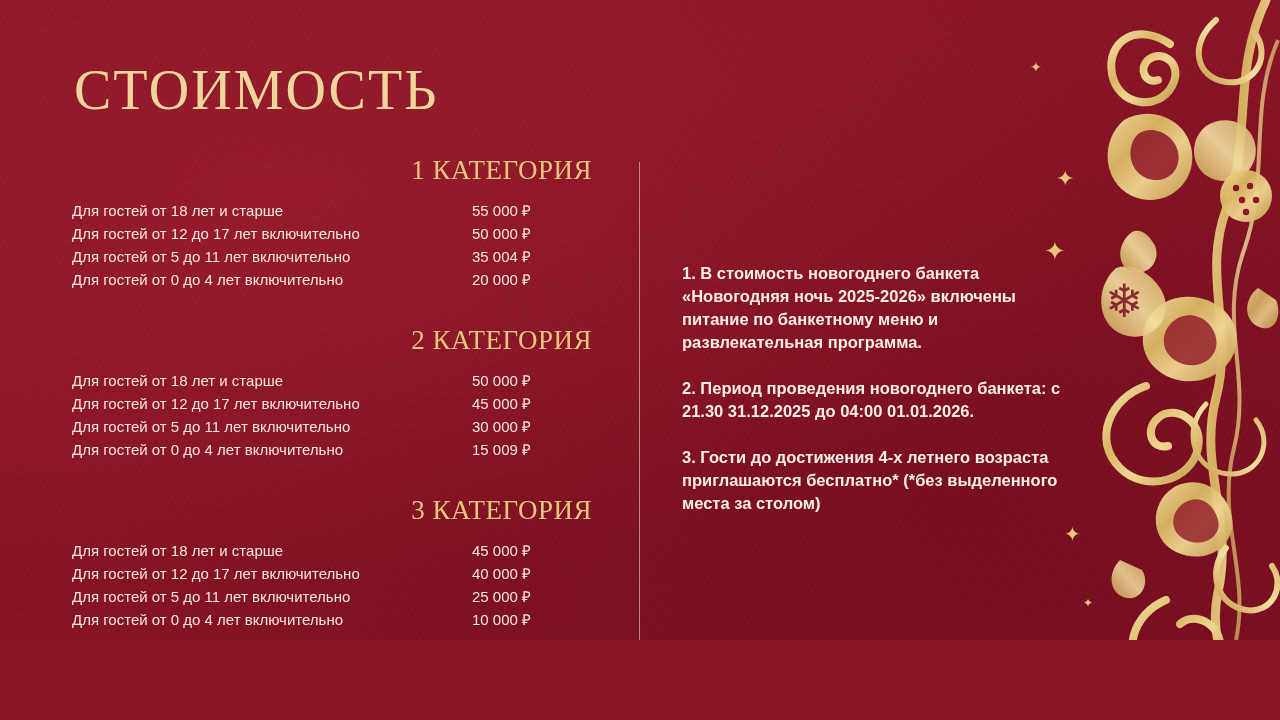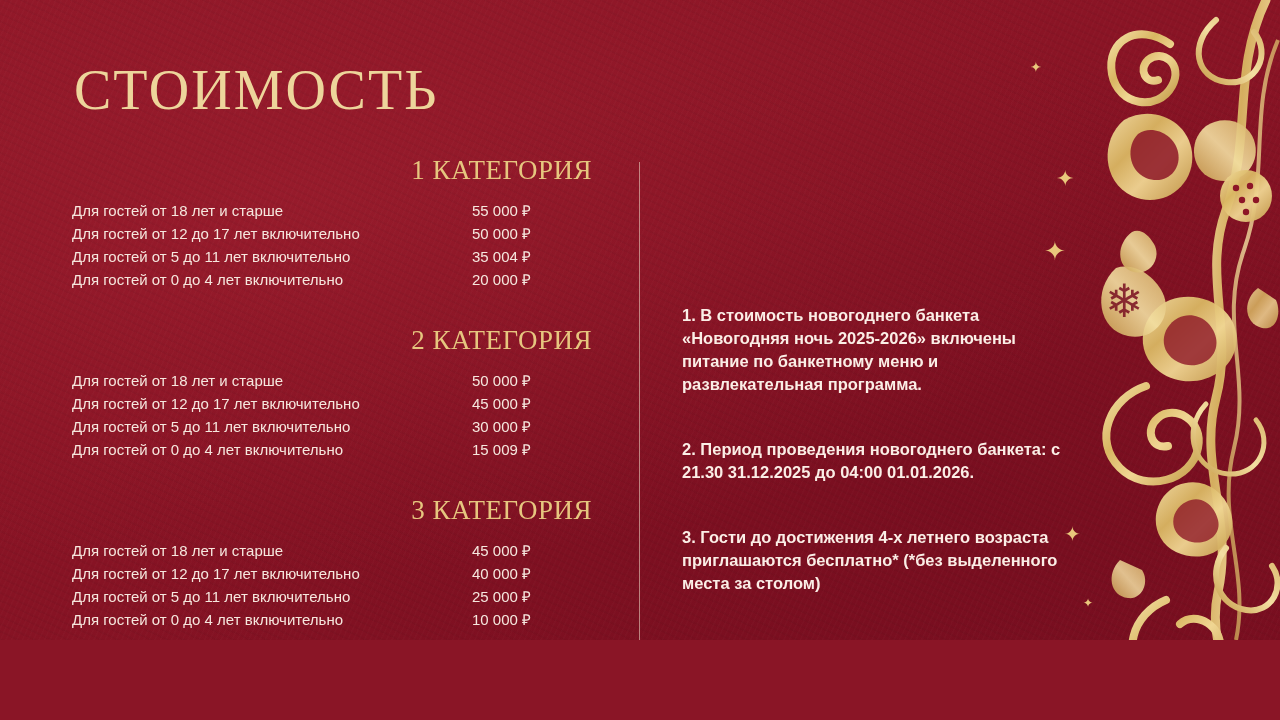--- a/index.html
+++ b/index.html
@@ -92,21 +92,21 @@
   .notes {
     position: absolute;
     left: 682px;
     top: 262px;
     width: 380px;
     color: #fbeee6;
     font-size: 16.5px;
     font-weight: bold;
     line-height: 23px;
   }
-  .note { margin-bottom: 23px; margin-top: 42px; }
+  .note { margin-bottom: 23px; }
   .note:last-child { margin-bottom: 0; }
 
   
   .ornament {
     position: absolute;
     right: 0;
     top: 0;
     width: 260px;
     height: 720px;
     pointer-events: none;

